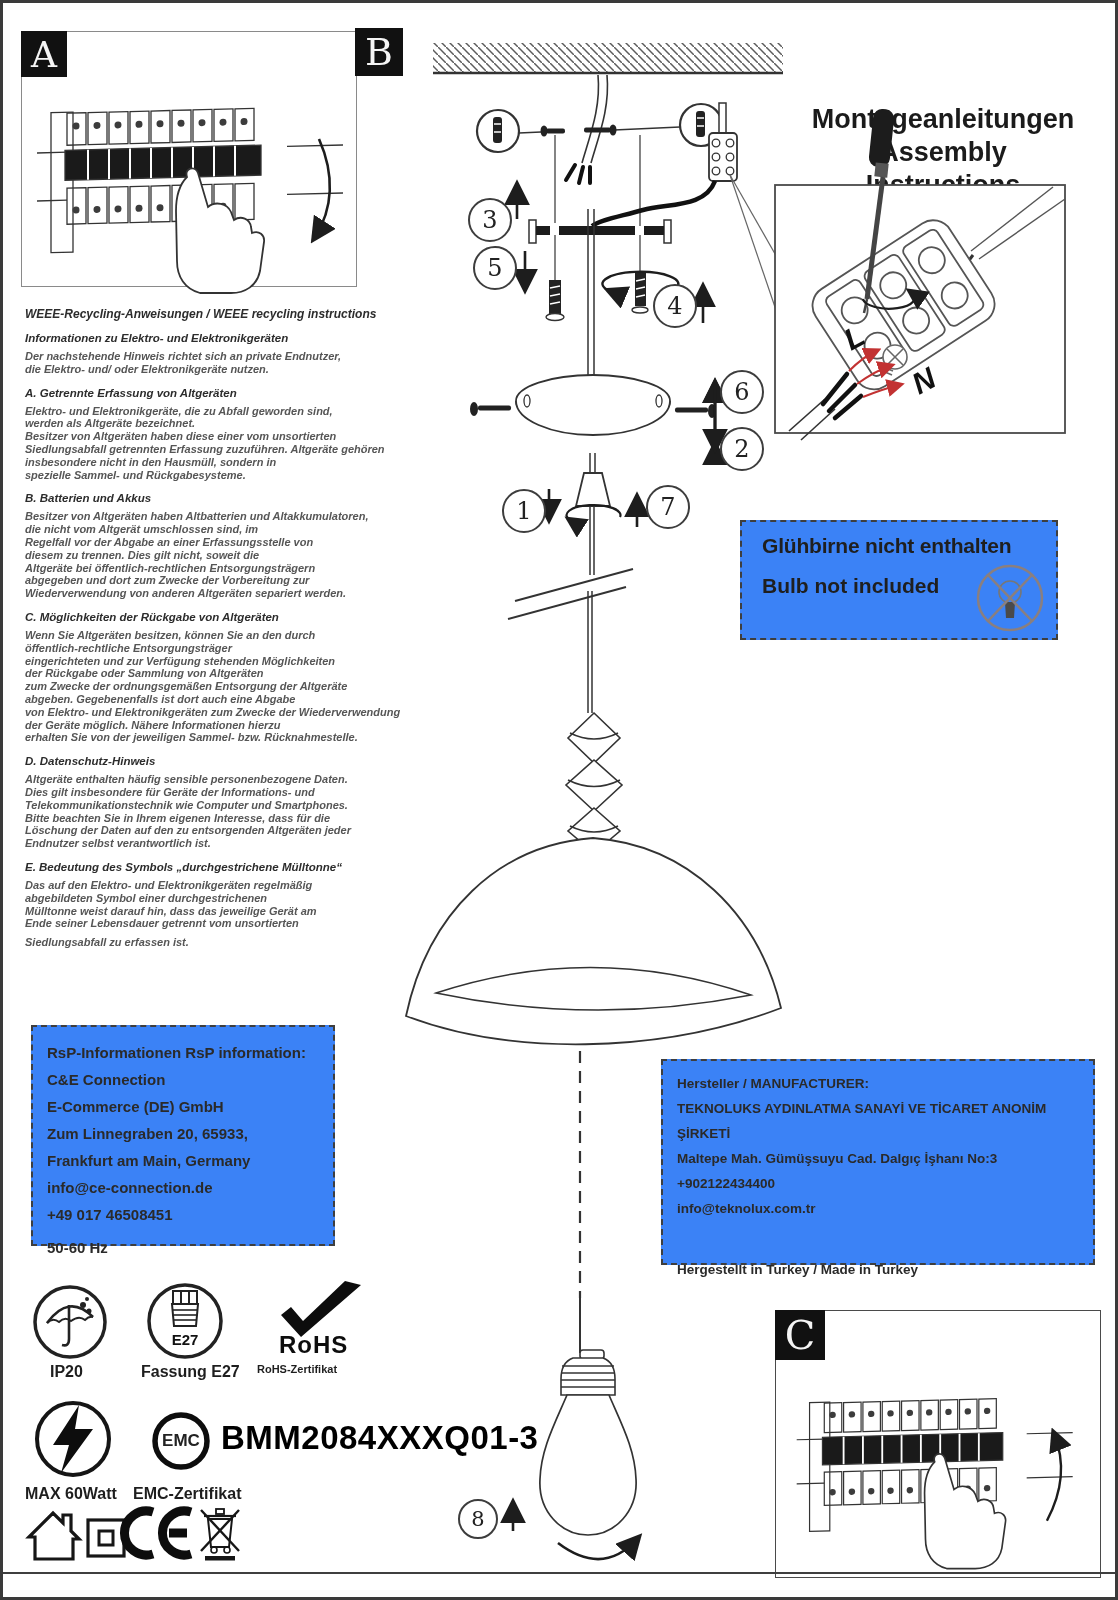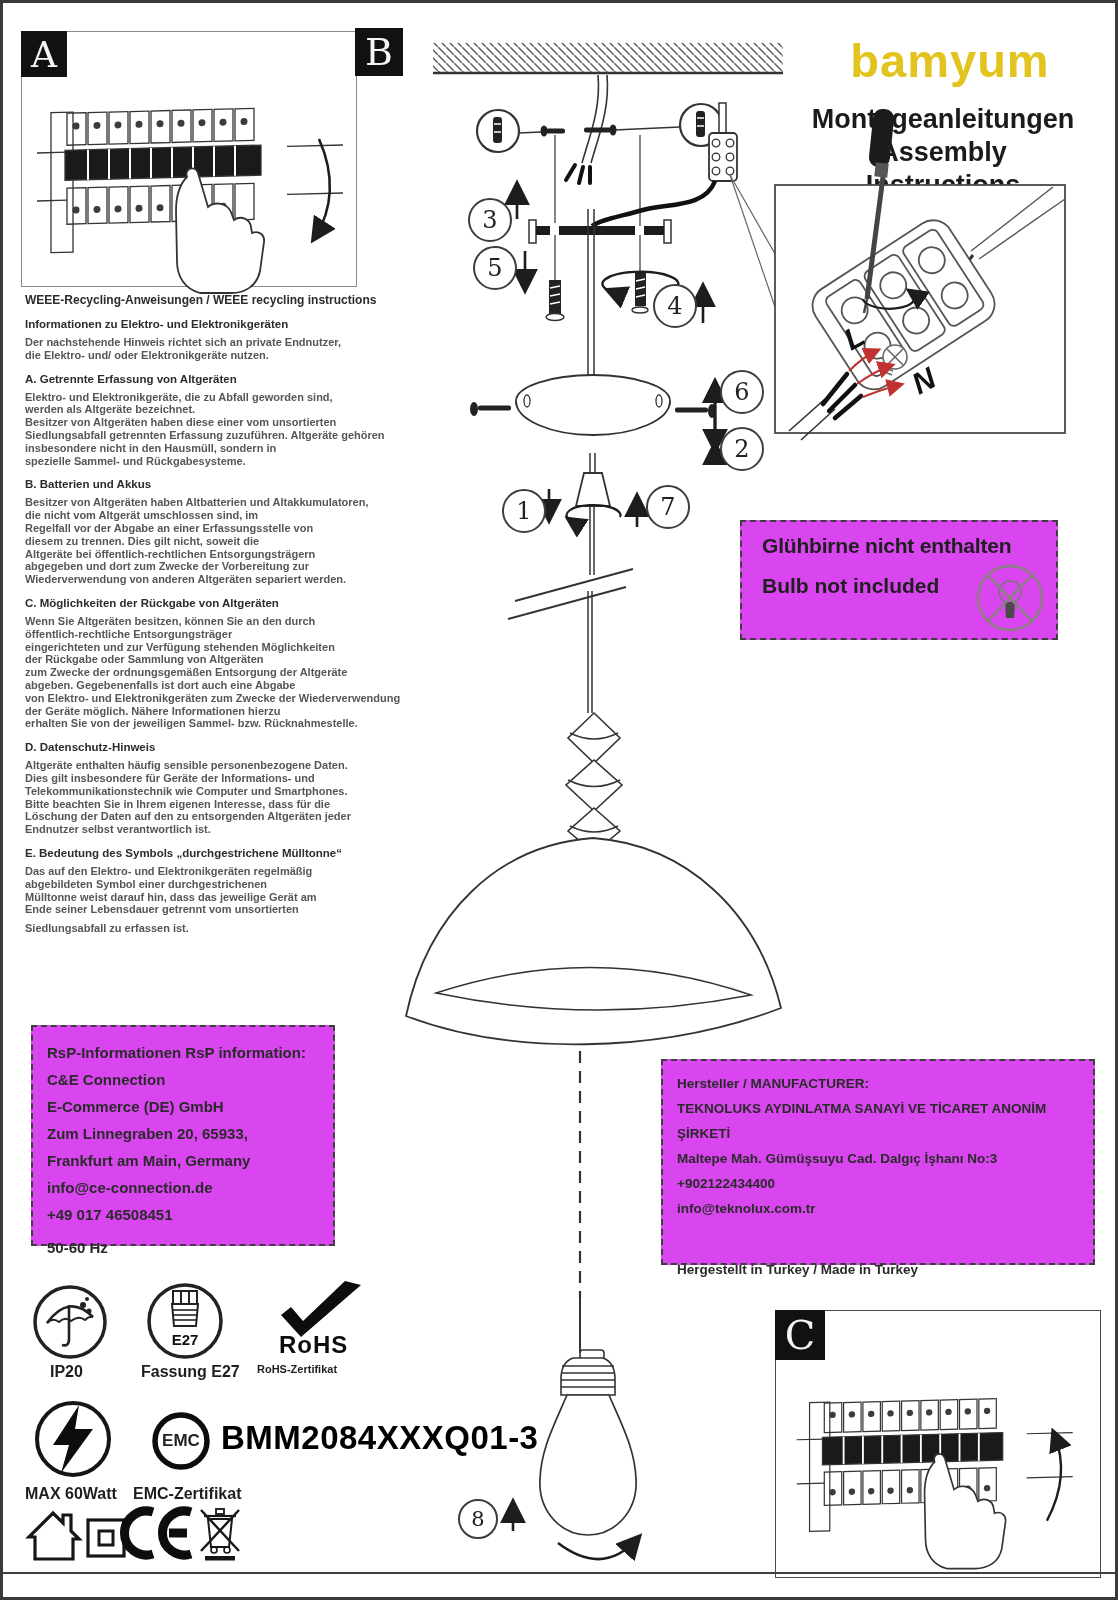--- a/index.html
+++ b/index.html
@@ -20,25 +20,25 @@
     font-family:"DejaVu Serif", serif; font-size:24px; color:#222; z-index:6;
   }
   .brand {
     position:absolute; left:822px; top:30px; width:250px; text-align:center;
     font-size:47px; font-weight:bold; letter-spacing:1px;
   }
   .doc-title {
     position:absolute; left:796px; top:100px; width:288px; text-align:center;
     font-size:27px; font-weight:bold; line-height:33px; color:#1b1b1b;
   }
-  .weee { position:absolute; left:22px; top:290px; width:418px; color:#4c4c4c; }
+  .weee { position:absolute; left:22px; top:304px; width:418px; color:#4c4c4c;font-style:italic; }
   .wh1 { font-size:12px; font-weight:bold; color:#2c2c2c; }
   .wh  { font-size:11.5px; font-weight:bold; color:#2c2c2c; margin-top:11px; }
   .wp  { font-size:11px; font-weight:bold; color:#565656; line-height:12.8px; margin-top:6px; white-space:pre-line; }
-  .dashed-box { position:absolute; border:2.5px dashed #3e3e3e; background:#d946ef; box-sizing:border-box; }
+  .dashed-box { position:absolute; border:2.5px dashed #3e3e3e; background:#3b82f6; box-sizing:border-box; }
   .notice-l1 { position:absolute; left:20px; top:12px; font-size:21px; font-weight:bold; color:#1f1f1f; letter-spacing:-0.2px; }
   .notice-l2 { position:absolute; left:20px; top:52px; font-size:21px; font-weight:bold; color:#1f1f1f; }
   .rsp { padding:12px 0 0 14px; font-size:15px; font-weight:bold; color:#2a2a2a; line-height:27px; }
   .man { padding:10px 0 0 14px; font-size:13.5px; font-weight:bold; color:#2a2a2a; line-height:25px; }
   .man-made { margin-top:36px; }
   .cert-label { position:absolute; font-size:16px; font-weight:bold; color:#1e1e1e; }
   .code {
     position:absolute; left:218px; top:1416px; font-size:33px; font-weight:bold; color:#000;
     letter-spacing:0.5px; z-index:7;
   }
@@ -251,21 +251,20 @@
     <line x1="159" y1="196" x2="159" y2="164" stroke="#1d1d1d" stroke-width="2.6" marker-end="url(#ah)"></line>
     <line x1="167" y1="228" x2="167" y2="264" stroke="#1d1d1d" stroke-width="2.6" marker-end="url(#ah)"></line>
     <line x1="345" y1="300" x2="345" y2="266" stroke="#1d1d1d" stroke-width="2.6" marker-end="url(#ah)"></line>
     <line x1="357" y1="362" x2="357" y2="424" stroke="#1d1d1d" stroke-width="2.6" marker-start="url(#ah)" marker-end="url(#ah)" style="marker-start:url(#ah);" transform="rotate(180 357 393)"></line>
     <line x1="357" y1="424" x2="357" y2="362" stroke="#1d1d1d" stroke-width="2.6" marker-end="url(#ah)"></line>
     <line x1="357" y1="362" x2="357" y2="424" stroke="#1d1d1d" stroke-width="2.6" marker-end="url(#ah)"></line>
     <line x1="191" y1="466" x2="191" y2="494" stroke="#1d1d1d" stroke-width="2.6" marker-end="url(#ah)"></line>
     <line x1="279" y1="504" x2="279" y2="476" stroke="#1d1d1d" stroke-width="2.6" marker-end="url(#ah)"></line>
   </svg>
 
-  <div class="brand" style="color:#e3c31e;">bamyum</div>
   <div class="doc-title">
     <div>Montageanleitungen</div>
     <div>Assembly Instructions</div>
   </div>
 
   <svg style="left:720px;top:96px;" width="346" height="342" viewBox="0 0 346 342">
     <line x1="7" y1="76" x2="120" y2="274" stroke="#666" stroke-width="1.2"></line>
     <line x1="7" y1="76" x2="85" y2="305" stroke="#666" stroke-width="1.2"></line>
     <rect x="52" y="86" width="290" height="248" fill="#fff" stroke="#4a4a4a" stroke-width="1.8"></rect>
 

